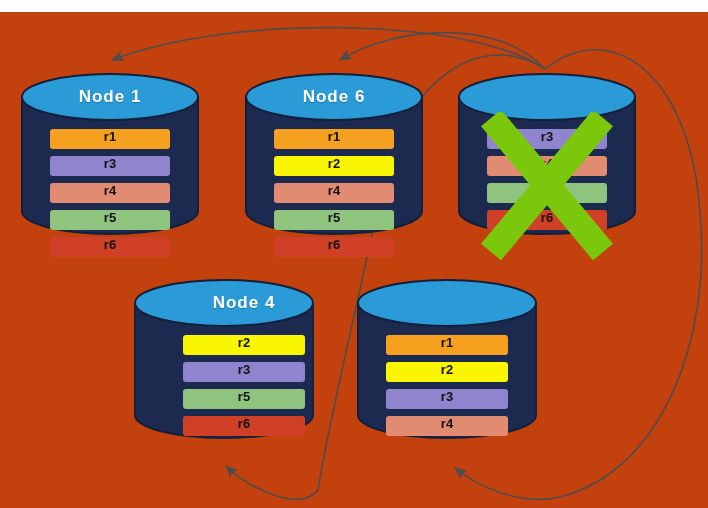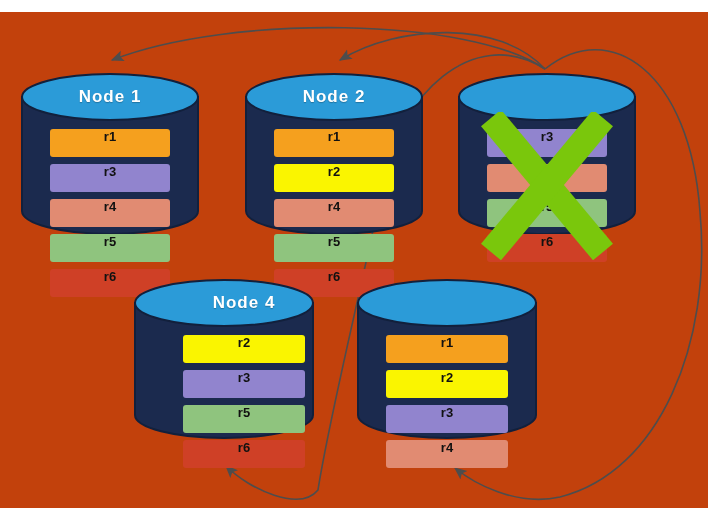--- a/index.html
+++ b/index.html
@@ -49,21 +49,21 @@
     text-shadow: 0 1px 1px rgba(0,0,0,0.25);
     white-space: nowrap;
   }
   .bars {
     position: absolute;
     left: 0;
     width: 100%;
   }
   .bar {
     position: relative;
-    height: 28px;
+    height: 20px;
     margin: 0 auto 7px auto;
     border-radius: 3px;
     color: #111111;
     font-weight: bold;
     font-size: 13px;
     line-height: 16px;
     text-align: center;
     box-sizing: border-box;
   }
   .bar:last-child { margin-bottom: 0; text-align: center; }
@@ -104,21 +104,21 @@
           <div class="bar" style="background: rgb(225, 139, 114); width: 120px;">r4</div>
           <div class="bar" style="background: rgb(143, 196, 126); width: 120px;">r5</div>
           <div class="bar" style="background: rgb(207, 64, 38); width: 120px;">r6</div>
         </div>
       </div>
       <div class="node" style="left: 246px; top: 62px; width: 176px; height: 160px;">
         <svg class="cyl" width="176" height="160" viewBox="0 0 176 160">
           <path d="M 0,23 L 0,137 A 88,23 0 0 0 176,137 L 176,23 Z" fill="#1B2A4E" stroke="#12203C" stroke-width="2"></path>
           <ellipse cx="88" cy="23" rx="88" ry="23" fill="#2B9BD8" stroke="#12203C" stroke-width="2"></ellipse>
         </svg>
-        <div class="node-label" style="top: 13px; color: rgb(255, 255, 255);">Node  2</div>
+        <div class="node-label" style="top: 13px; color: rgb(255, 255, 255);">Node  6</div>
         <div class="bars" style="top: 55px;">
           <div class="bar" style="background: rgb(245, 160, 30); width: 120px;">r1</div>
           <div class="bar" style="background: rgb(250, 245, 0); width: 120px;">r2</div>
           <div class="bar" style="background: rgb(225, 139, 114); width: 120px;">r4</div>
           <div class="bar" style="background: rgb(143, 196, 126); width: 120px;">r5</div>
           <div class="bar" style="background: rgb(207, 64, 38); width: 120px;">r6</div>
         </div>
       </div>
       <div class="node" style="left: 459px; top: 62px; width: 176px; height: 160px;">
         <svg class="cyl" width="176" height="160" viewBox="0 0 176 160">

